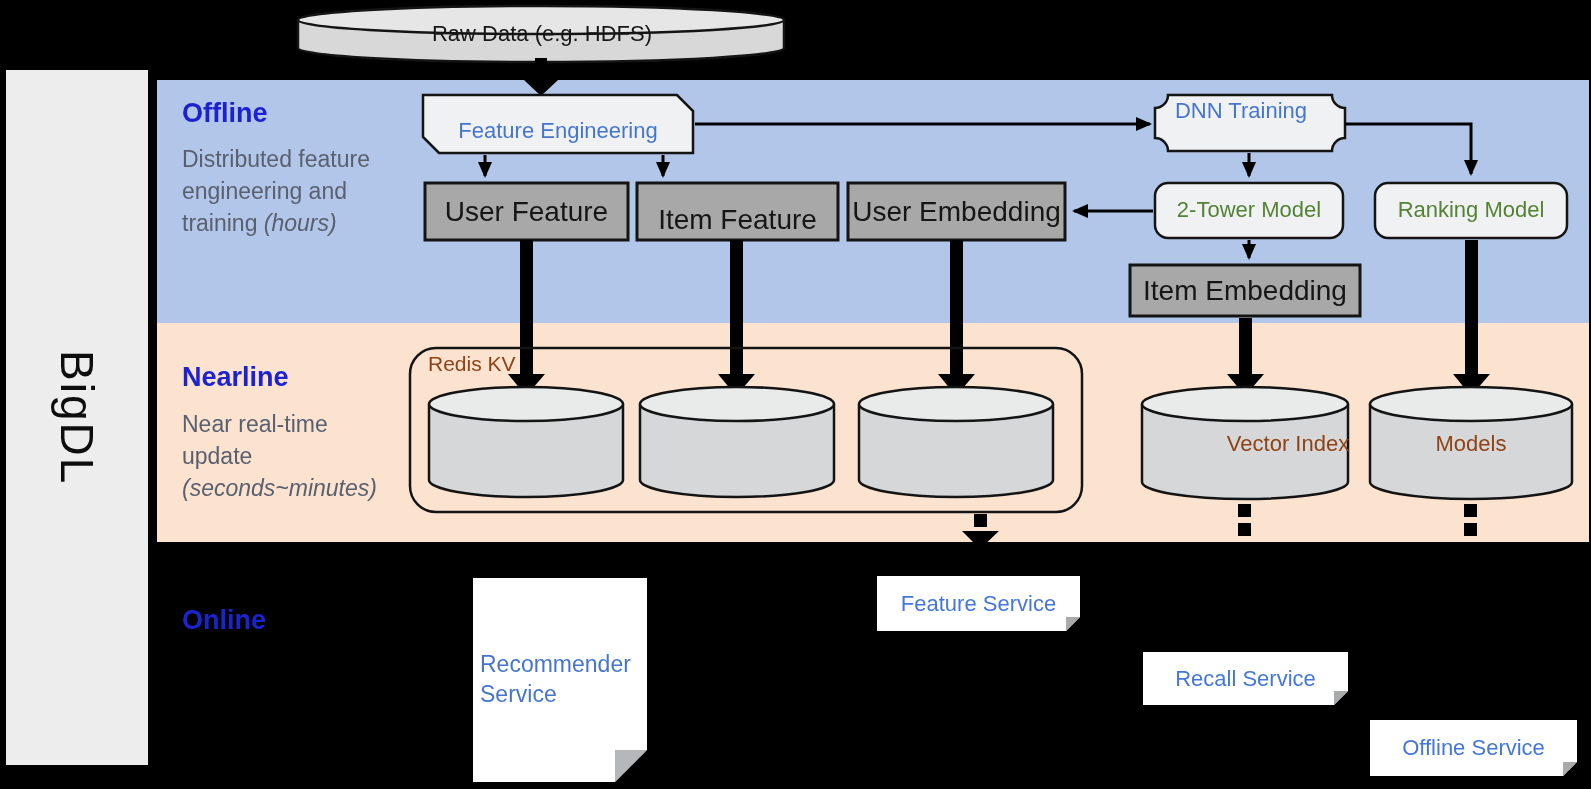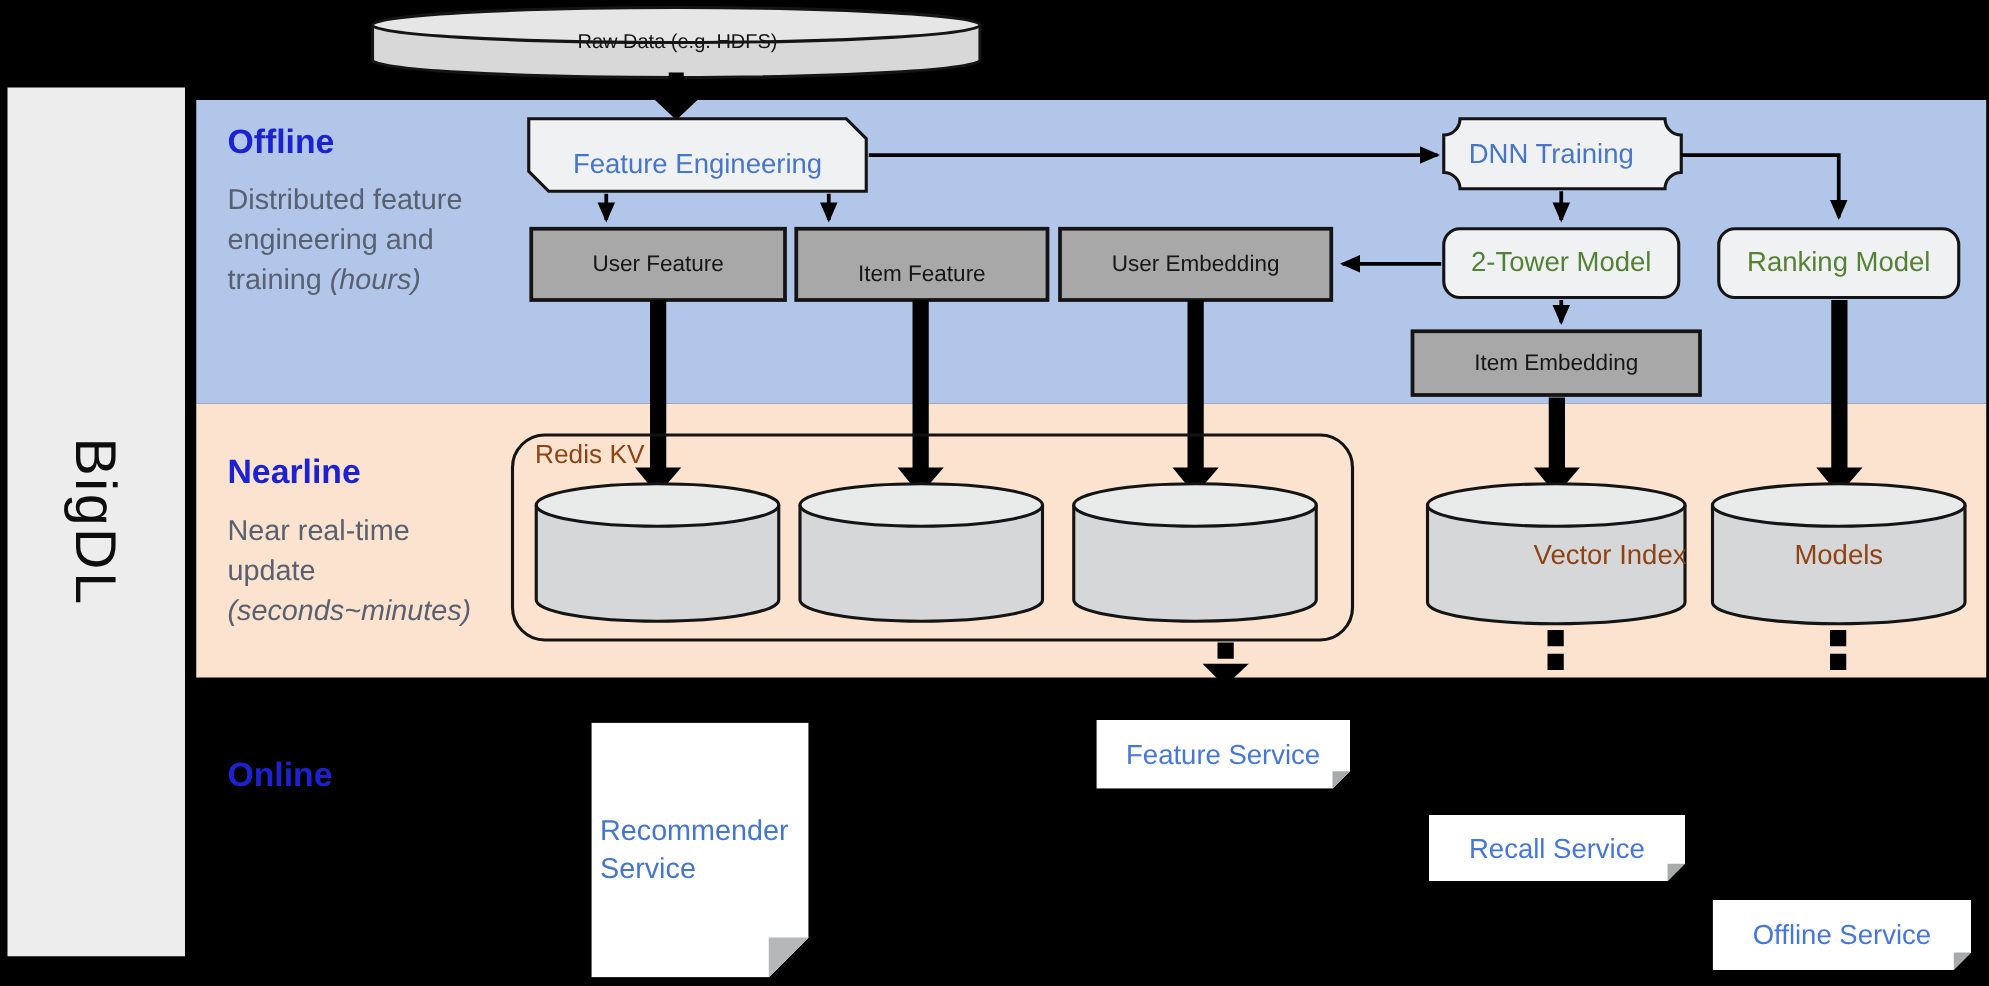--- a/index.html
+++ b/index.html
@@ -9,21 +9,21 @@
   .band-offline{top:80px;height:243px;background:#b1c6e9;}
   .band-nearline{top:323px;height:219px;background:#fbe3d0;}
   .sidebar{position:absolute;left:6px;top:70px;width:142px;height:695px;background:#ededed;
            display:flex;align-items:center;justify-content:center;}
   .brand{writing-mode:vertical-rl;font-size:46px;color:#0d0d0d;letter-spacing:2px;}
   svg.wires{position:absolute;left:0;top:0;pointer-events:none;}
   .label{position:absolute;display:flex;align-items:center;justify-content:center;
          text-align:center;line-height:1.2;}
   .t-blue{color:#4576cc;font-size:22px;}
   .t-green{color:#548235;font-size:22px;}
-  .t-black{color:#161616;font-size:18px;}
+  .t-black{color:#161616;font-size:28px;}
   .t-brown{color:#8f4315;font-size:22px;}
   .lane-title{position:absolute;left:182px;font-size:27px;font-weight:600;color:#1c22cf;}
   .lane-desc{position:absolute;left:182px;font-size:23px;color:#59606f;line-height:32px;}
   .lane-desc i{font-style:italic;}
   .redis-tag{position:absolute;left:428px;top:352px;font-size:21px;color:#8f4315;}
   .svcbox{position:absolute;background:#fff;display:flex;align-items:center;justify-content:center;
           color:#4577d9;font-size:22px;text-align:center;line-height:1.25;
           clip-path:polygon(0 0,100% 0,100% calc(100% - 14px),calc(100% - 14px) 100%,0 100%);}
   .svcbox .fold{position:absolute;right:0;bottom:0;width:14px;height:14px;
           background:linear-gradient(to bottom right,#a9aaac 50%,transparent 50%);}
@@ -135,24 +135,24 @@
     <g>
       <rect x="1238" y="504" width="13" height="13" fill="#000"></rect>
       <rect x="1238" y="523" width="13" height="13" fill="#000"></rect>
     </g>
     <g>
       <rect x="1464" y="504" width="13" height="13" fill="#000"></rect>
       <rect x="1464" y="523" width="13" height="13" fill="#000"></rect>
     </g>
   </svg>
 
-  <div class="label t-black" style="left:300px;top:12px;width:484px;height:44px;font-size:16px;">Raw Data (e.g. HDFS)</div>
+  <div class="label t-black" style="left:300px;top:12px;width:484px;height:44px;font-size:22px;">Raw Data (e.g. HDFS)</div>
 
   <div class="label t-blue" style="left:423px;top:95px;width:270px;height:73px;">Feature Engineering</div>
-  <div class="label t-blue" style="left:1155px;top:95px;width:172px;height:56px;">DNN Training</div>
+  <div class="label t-blue" style="left:1155px;top:83px;width:172px;height:56px;">DNN Training</div>
 
   <div class="label t-black" style="left:425px;top:183px;width:203px;height:57px;">User Feature</div>
   <div class="label t-black" style="left:637px;top:183px;width:201px;height:74px;">Item Feature</div>
   <div class="label t-black" style="left:848px;top:183px;width:217px;height:57px;">User Embedding</div>
   <div class="label t-green" style="left:1155px;top:183px;width:188px;height:55px;">2-Tower Model</div>
   <div class="label t-green" style="left:1375px;top:183px;width:192px;height:55px;">Ranking Model</div>
   <div class="label t-black" style="left:1130px;top:265px;width:230px;height:51px;">Item Embedding</div>
 
   <div class="redis-tag">Redis KV</div>
   <div class="label t-brown" style="left:1142px;top:418px;width:206px;height:52px;padding-left:43px;">Vector Index</div>

